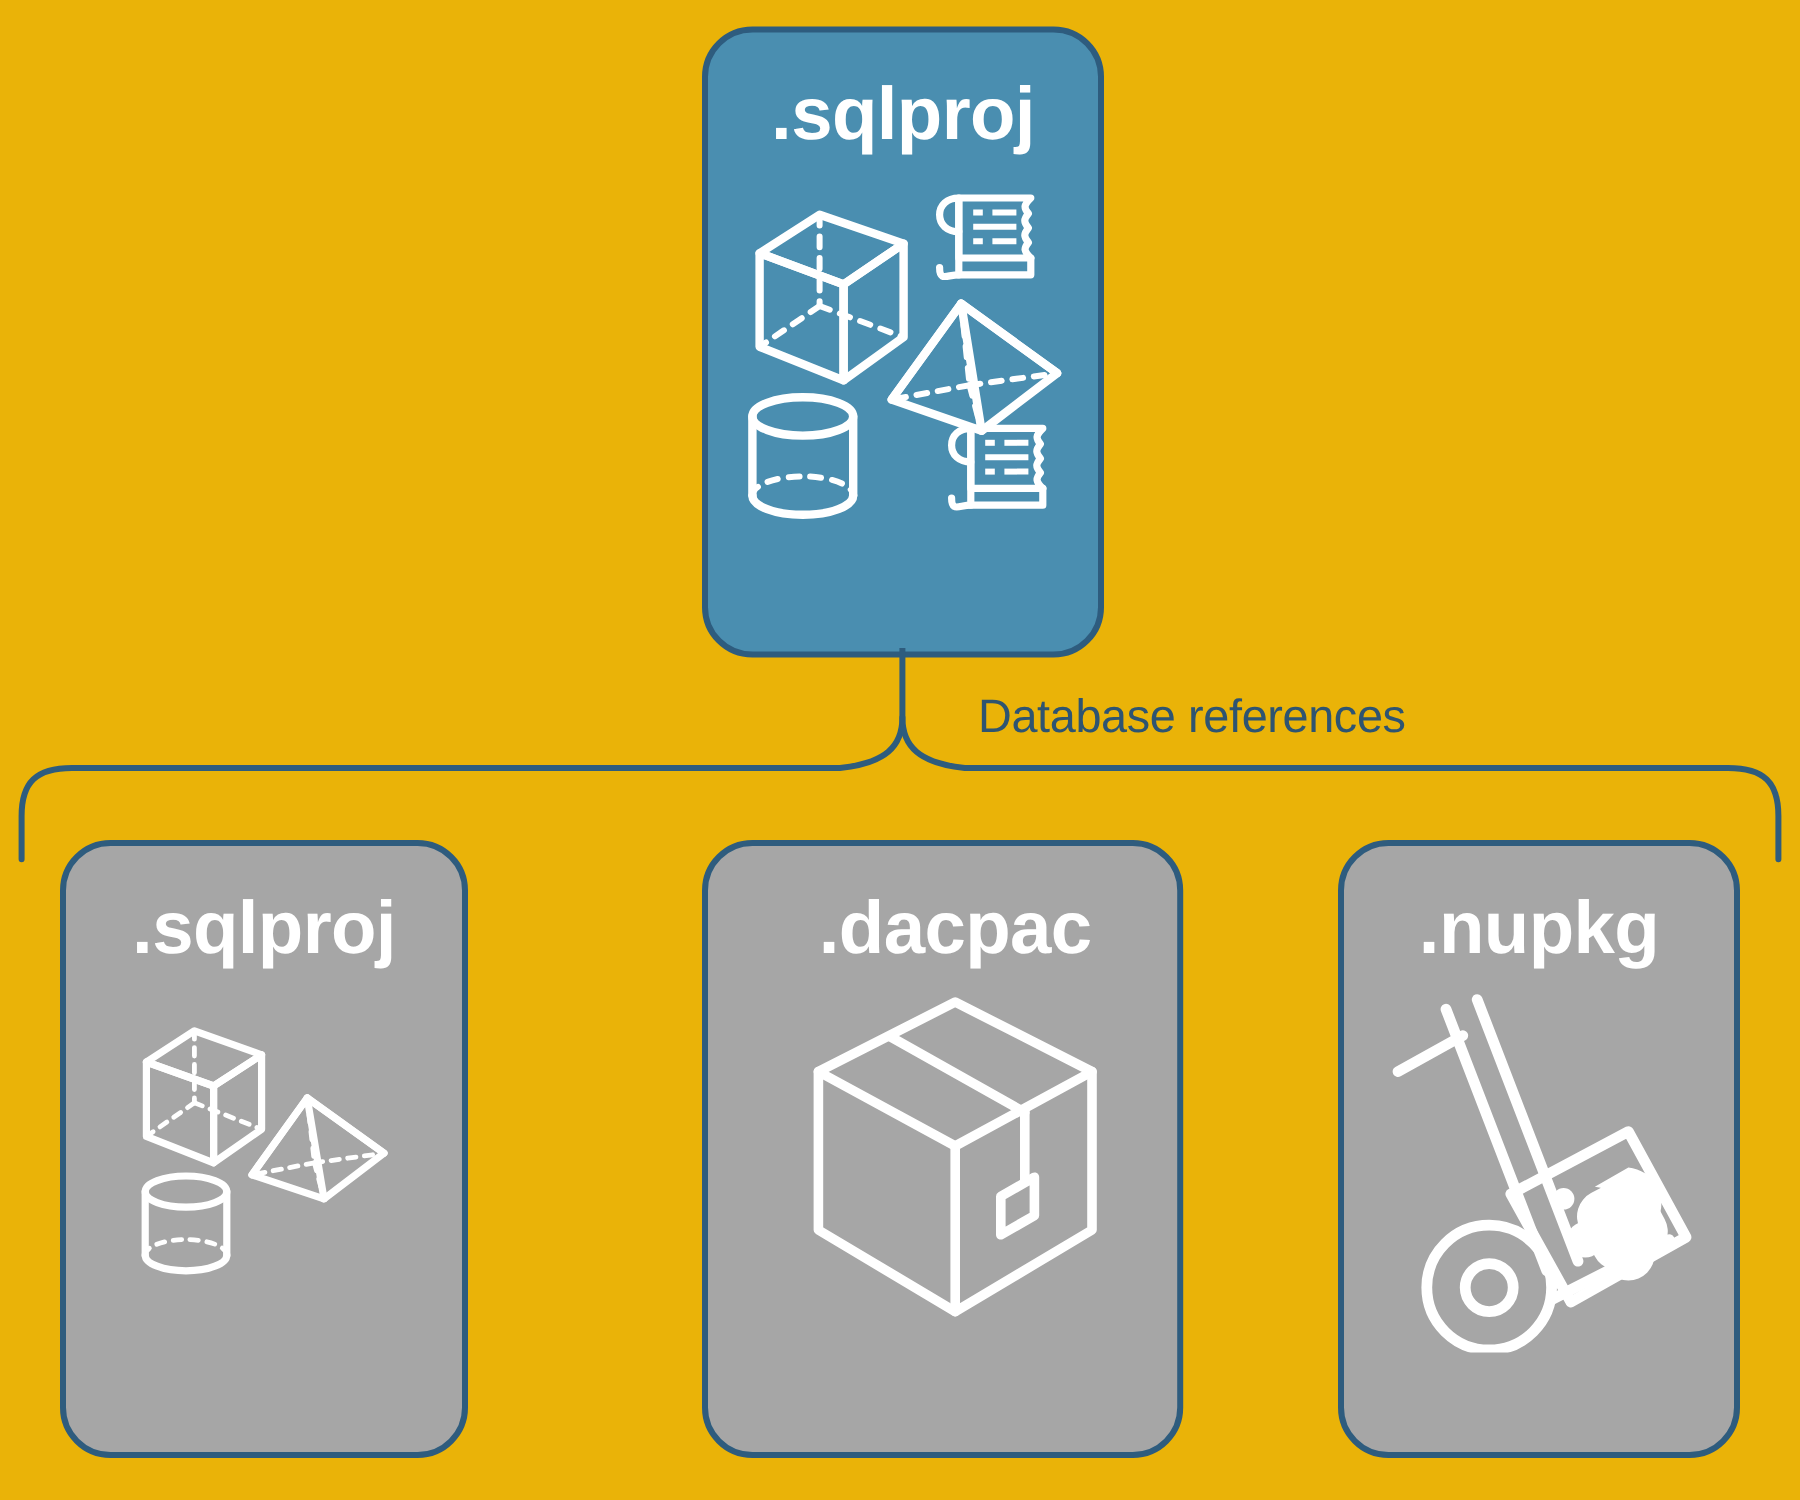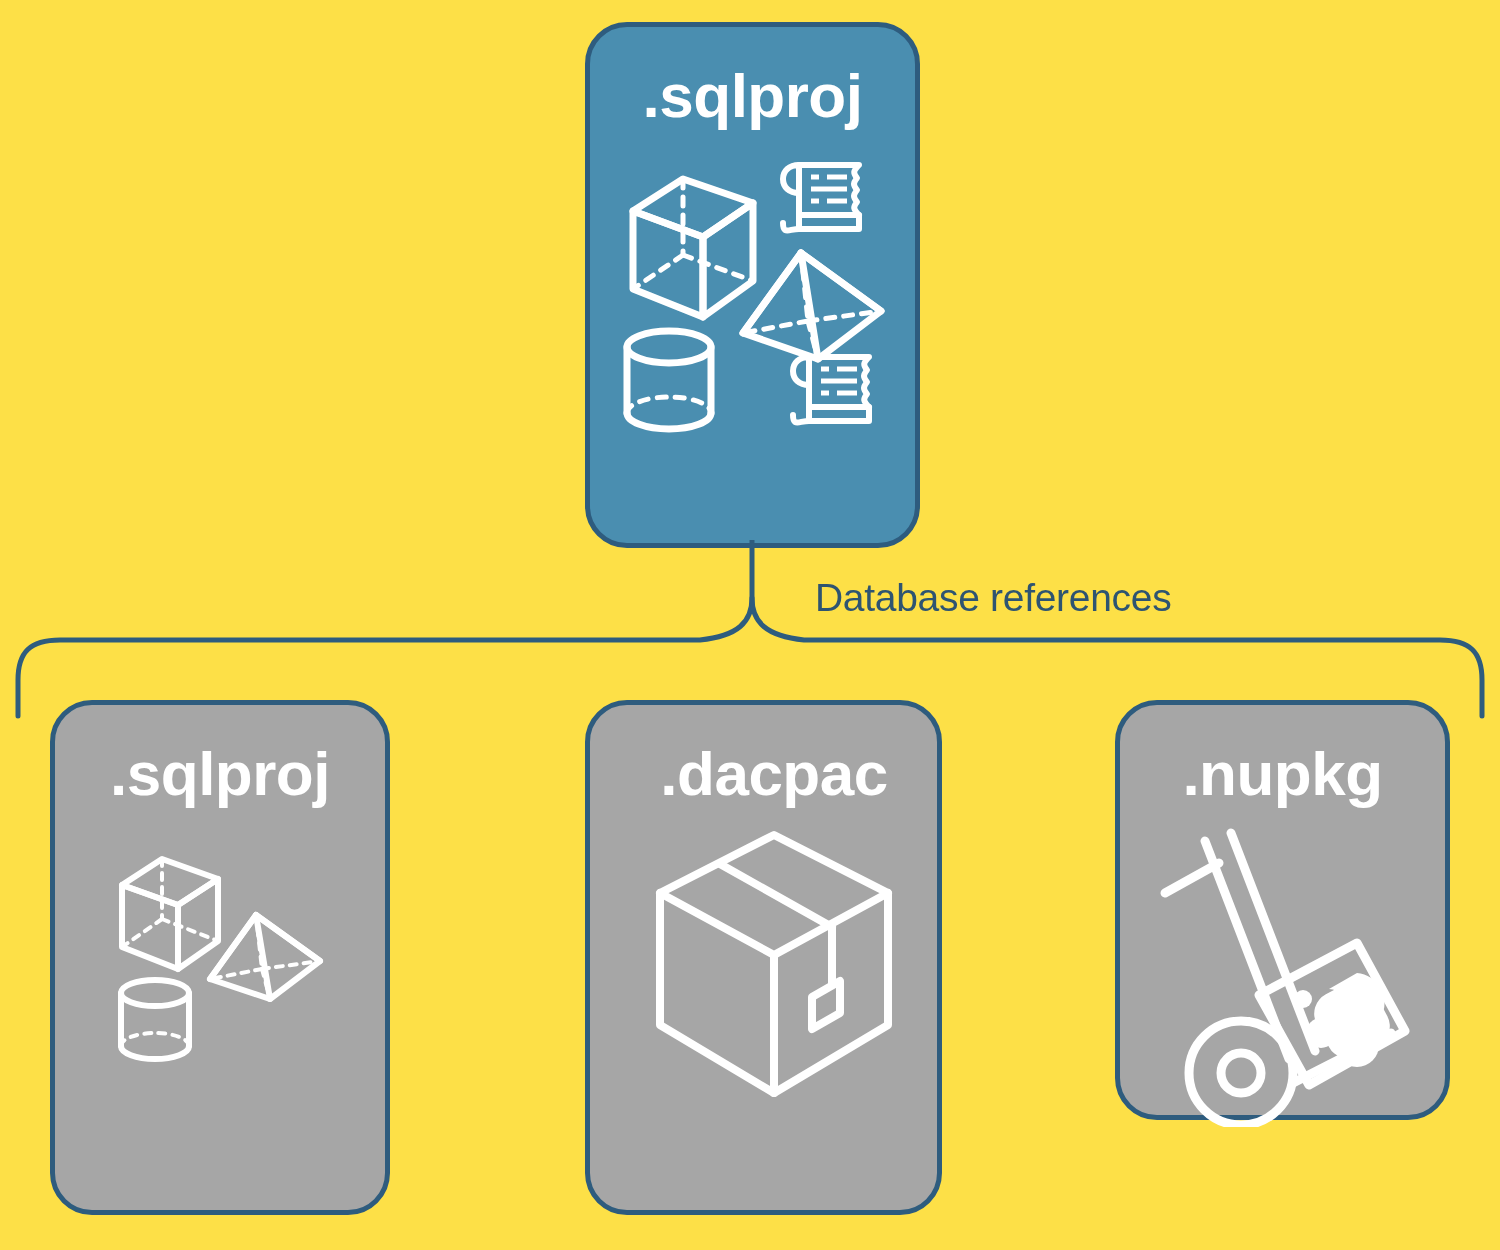--- a/index.html
+++ b/index.html
@@ -7,21 +7,21 @@
     padding: 0;
     background: #ffffff;
   }
   body {
     font-family: "Liberation Sans", sans-serif;
   }
   #canvas {
     position: relative;
     width: 1500px;
     height: 1250px;
-    background: #fde047;
+    background: #eab308;
     overflow: hidden;
   }
 
   
   .card {
     position: absolute;
     box-sizing: border-box;
     border: 5px solid #2E5C7E;
     border-radius: 42px;
     display: flex;
@@ -67,29 +67,29 @@
   
   #card-sqlproj {
     left: 50px;
     top: 700px;
     width: 340px;
     height: 515px;
   }
   #card-dacpac {
     left: 585px;
     top: 700px;
-    width: 357px;
+    width: 401px;
     height: 515px;
     padding-left: 21px;
   }
   #card-nupkg {
     left: 1115px;
     top: 700px;
     width: 335px;
-    height: 420px;
+    height: 515px;
   }
   .card.secondary .card-title { margin-top: 38px; }
   #card-sqlproj .card-art svg { top: 36px; }
   #card-dacpac  .card-art svg { top: 10px; }
   #card-nupkg   .card-art svg { top: 22px; }
 
   
   #connector {
     position: absolute;
     left: 0;

